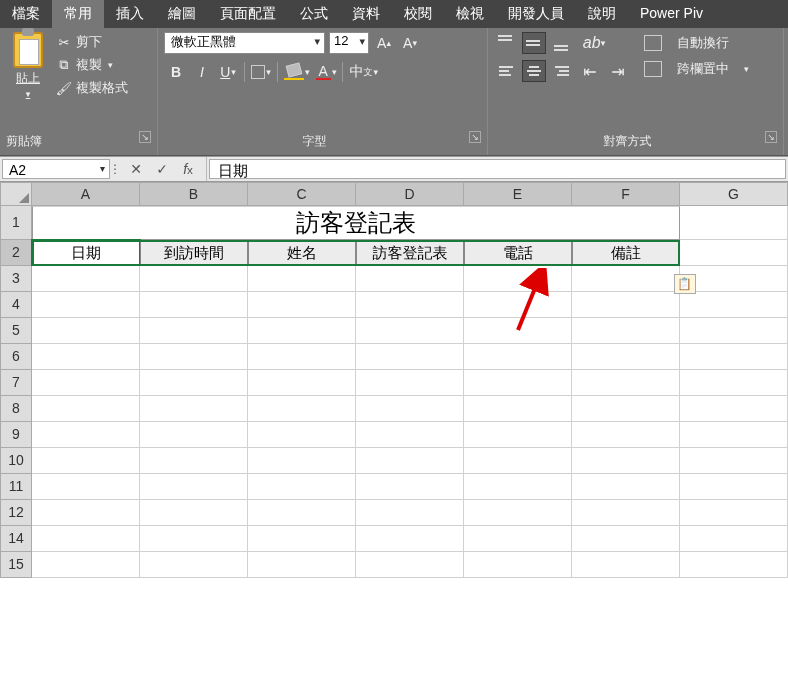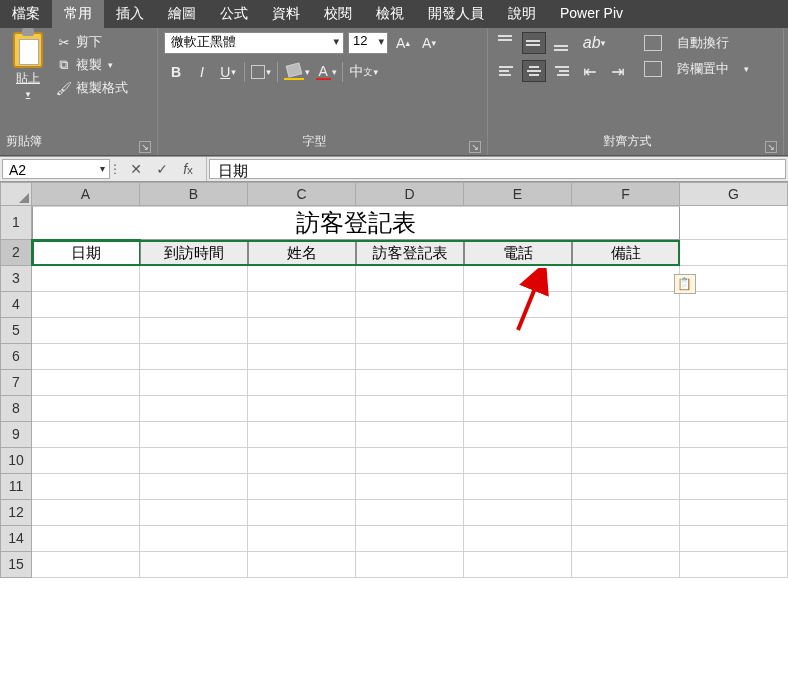--- a/index.html
+++ b/index.html
@@ -7,36 +7,36 @@
 
 
 .ribbon-tabs { background: #444; height: 28px; display: flex; align-items: stretch; color: #fff; font-size: 14px; }
 .ribbon-tab { padding: 5px 12px 8px; cursor: pointer; }
 .ribbon-tab.active { background: #777; }
 
 
 .ribbon { background: #777; height: 128px; display: flex; border-bottom: 1px solid #555; }
 .ribbon-group { border-right: 1px solid #888; padding: 4px 6px 2px; display: flex; flex-direction: column; justify-content: space-between; position: relative; }
 .group-label { text-align: center; font-size: 12px; color: #eee; padding: 2px 0 3px; }
-.group-label-row { display: flex; align-items: flex-end; justify-content: center; gap: 4px; }
+.group-label-row { display: flex; align-items: flex-start; justify-content: center; gap: 4px; }
 .dlg-launcher { width: 12px; height: 12px; border: 1px solid #aaa; display: inline-flex; align-items: center; justify-content: center; font-size: 9px; color: #ddd; cursor: pointer; margin-left: auto; }
 
 
 .clip-top { display: flex; gap: 4px; }
 .paste-big { width: 44px; display: flex; flex-direction: column; align-items: center; gap: 2px; color: #eee; font-size: 12px; cursor: pointer; text-decoration: underline; }
 .clip-icon { width: 30px; height: 36px; background: #f4c949; border: 2px solid #c48a1a; border-radius: 3px; position: relative; }
 .clip-icon::before { content: ""; position: absolute; top: -6px; left: 7px; width: 12px; height: 8px; background: #999; border-radius: 2px; }
 .clip-icon::after { content: ""; position: absolute; top: 5px; left: 4px; width: 18px; height: 24px; background: #fff; border: 1px solid #aaa; }
 .clip-side { display: flex; flex-direction: column; gap: 3px; }
 .clip-item { display: flex; align-items: center; gap: 4px; font-size: 13px; color: #eee; cursor: pointer; padding: 1px 2px; }
 .clip-item .ico { width: 16px; height: 16px; display: inline-flex; align-items: center; justify-content: center; }
 
 
 .font-top { display: flex; gap: 4px; align-items: center; }
-.font-select { background: #fff; border: 1px solid #888; height: 22px; font-size: 13px; padding: 0 18px 0 6px; width: 180px; position: relative; cursor: pointer; }
+.font-select { background: #fff; border: 1px solid #888; height: 22px; font-size: 13px; padding: 0 18px 0 6px; width: 161px; position: relative; cursor: pointer; }
 .font-select::after { content: "▾"; position: absolute; right: 4px; top: 2px; font-size: 11px; color: #333; }
 .size-select { background: #fff; border: 1px solid #888; height: 22px; width: 40px; font-size: 13px; padding: 0 14px 0 4px; position: relative; cursor: pointer; }
 .size-select::after { content: "▾"; position: absolute; right: 3px; top: 2px; font-size: 11px; color: #333; }
 .sz-btn { width: 22px; height: 22px; display: inline-flex; align-items: center; justify-content: center; color: #eee; cursor: pointer; font-size: 14px; }
 .font-bot { display: flex; gap: 2px; align-items: center; margin-top: 6px; }
 .fbtn { min-width: 24px; height: 24px; display: inline-flex; align-items: center; justify-content: center; color: #eee; cursor: pointer; font-size: 14px; position: relative; padding: 0 2px; }
 .fbtn .dd { font-size: 9px; margin-left: 1px; }
 .sep { width: 1px; height: 20px; background: #999; margin: 0 2px; }
 .underline-y { border-bottom: 2px solid #f5c800; display: inline-block; padding: 0 3px; line-height: 14px; }
 .underline-r { border-bottom: 2px solid #d22; display: inline-block; padding: 0 3px; line-height: 14px; }
@@ -99,20 +99,21 @@
 
 </style>
 </head>
 <body>
 
 <div class="ribbon-tabs">
   <div class="ribbon-tab">檔案</div>
   <div class="ribbon-tab active">常用</div>
   <div class="ribbon-tab">插入</div>
   <div class="ribbon-tab">繪圖</div>
+  <div class="ribbon-tab">頁面配置</div>
   <div class="ribbon-tab">公式</div>
   <div class="ribbon-tab">資料</div>
   <div class="ribbon-tab">校閱</div>
   <div class="ribbon-tab">檢視</div>
   <div class="ribbon-tab">開發人員</div>
   <div class="ribbon-tab">說明</div>
   <div class="ribbon-tab">Power Piv</div>
 </div>
 
 <div class="ribbon">

